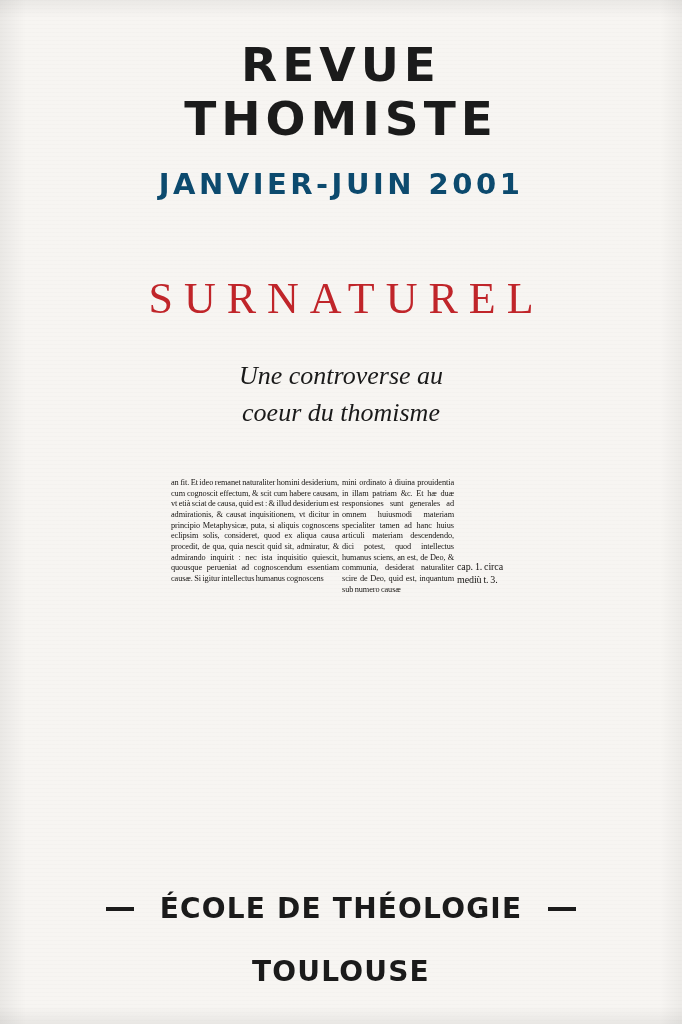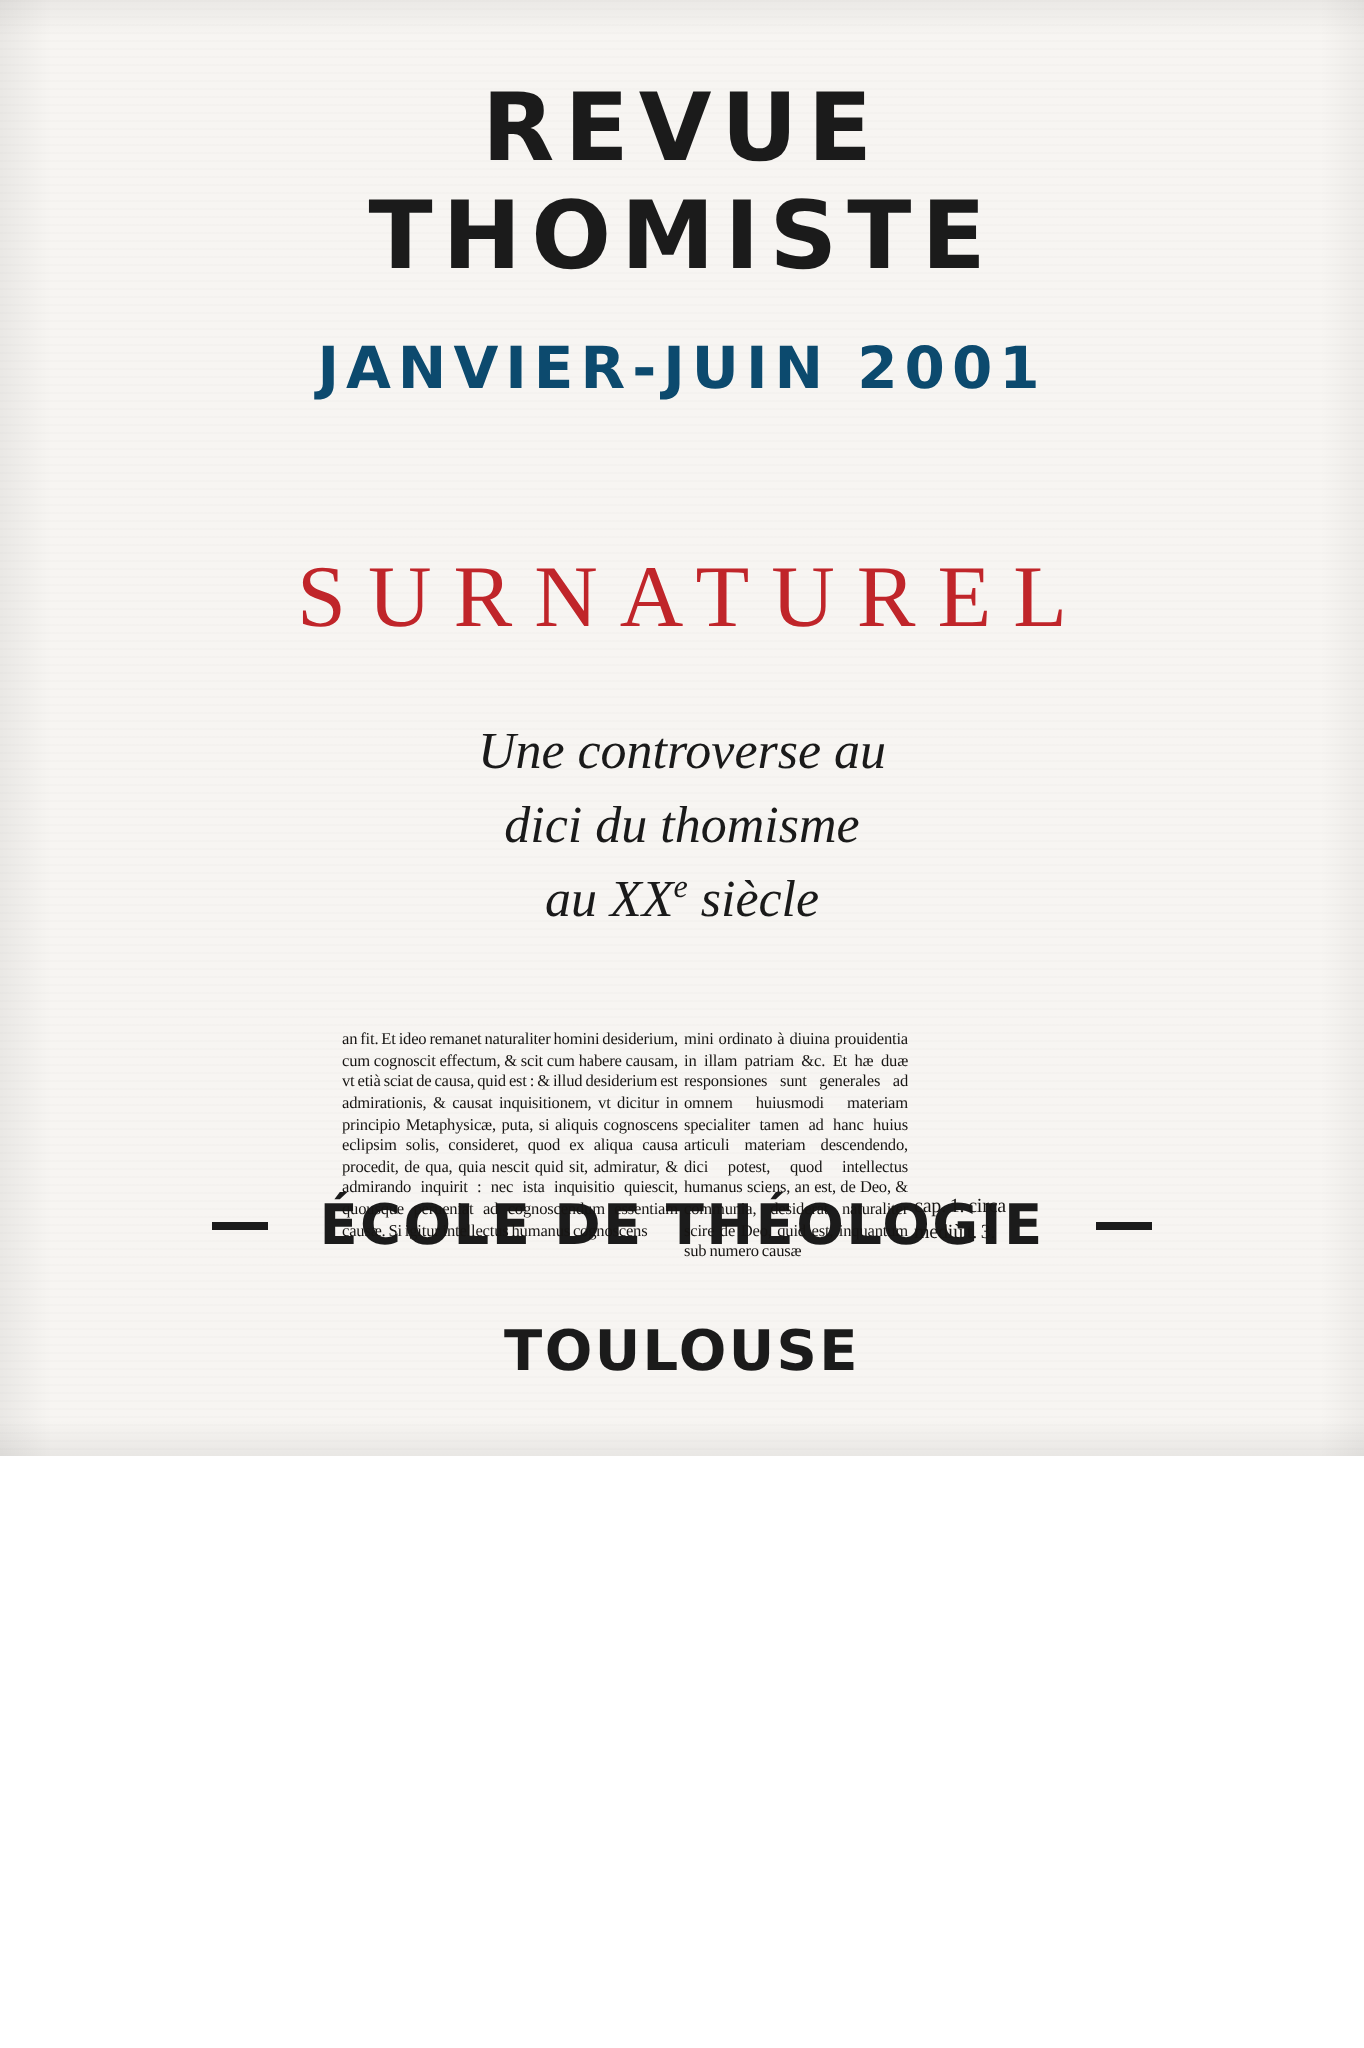--- a/index.html
+++ b/index.html
@@ -10,21 +10,21 @@
   body {
     width: 682px;
     height: 1024px;
     overflow: hidden;
     font-family: "Liberation Serif", serif;
   }
 
   .cover {
     position: relative;
     width: 682px;
-    height: 728px;
+    height: 1024px;
     background: #f7f5f2;
     box-sizing: border-box;
     overflow: hidden;
   }
 
   
   .paper-texture {
     position: absolute;
     inset: 0;
     background-image: repeating-linear-gradient(
@@ -210,22 +210,21 @@
       <span class="line1">REVUE</span>
       <span class="line2">THOMISTE</span>
     </div>
 
     <div class="issue-date">JANVIER-JUIN 2001</div>
 
     <div class="main-title">SURNATUREL</div>
 
     <div class="subtitle">
       <span class="l">Une controverse au</span>
-      <span class="l">dici du thomisme</span>
-      <span class="l"><span>au XX</span><sup>e</sup><span> siècle</span></span>
+      <span class="l">coeur du thomisme</span>
     </div>
 
     <div class="facsimile">
       <div class="col col-a">an fit. Et ideo remanet naturaliter homini desiderium, cum cognoscit effectum, &amp; scit cum habere causam, vt etià sciat de causa, quid est : &amp; illud desiderium est admirationis, &amp; causat inquisitionem, vt dicitur in principio Metaphysicæ, puta, si aliquis cognoscens eclipsim solis, consideret, quod ex aliqua causa procedit, de qua, quia nescit quid sit, admiratur, &amp; admirando inquirit : nec ista inquisitio quiescit, quousque perueniat ad cognoscendum essentiam causæ. Si igitur intellectus humanus cognoscens</div>
       <div class="col col-b">mini ordinato à diuina prouidentia in illam patriam &amp;c. Et hæ duæ responsiones sunt generales ad omnem huiusmodi materiam specialiter tamen ad hanc huius articuli materiam descendendo, dici potest, quod intellectus humanus sciens, an est, de Deo, &amp; communia, desiderat naturaliter scire de Deo, quid est, inquantum sub numero causæ</div>
       <div class="col col-c">cap. 1. circa mediù t. 3.</div>
     </div>
 
 
   </div>

